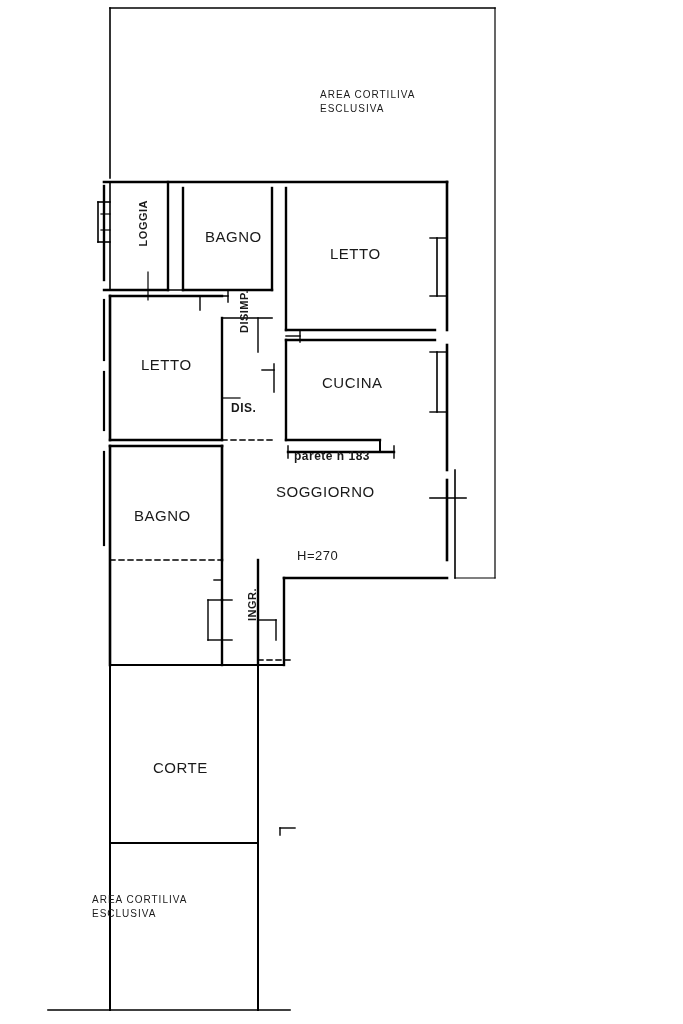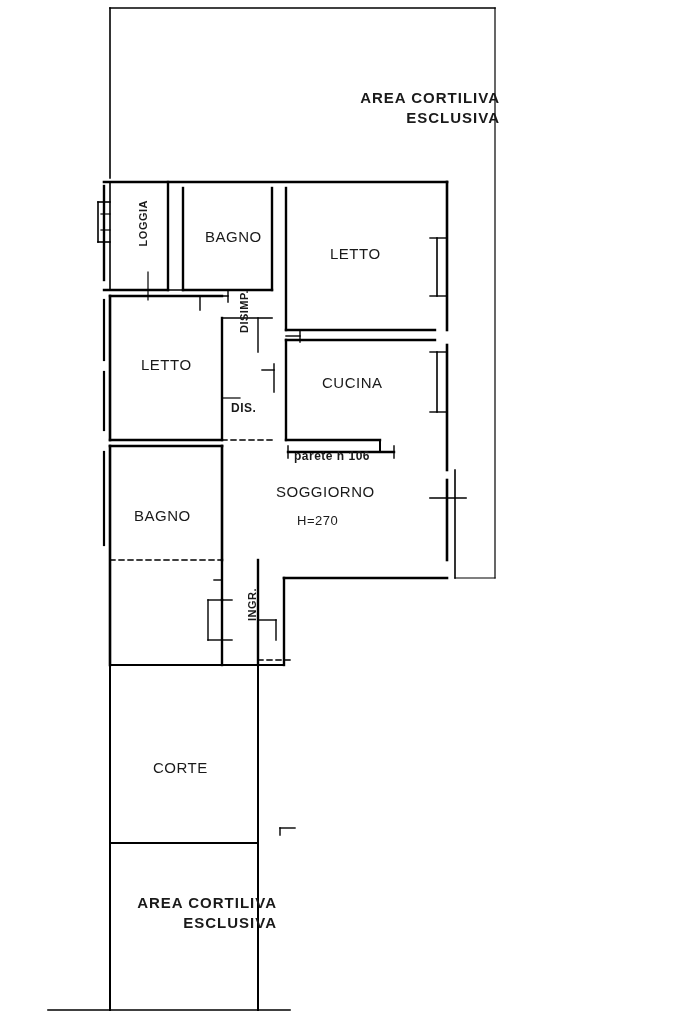--- a/index.html
+++ b/index.html
@@ -27,39 +27,40 @@
     color: #1a1a1a;
     white-space: pre;
     letter-spacing: 0.5px;
     line-height: 1.35;
   }
   .room-label {
     font-size: 15px;
     font-weight: normal;
   }
   .area-label {
-    font-size: 15px;
-    font-weight: bold;
-    text-align: right;
+    font-size: 10px;
+    font-weight: normal;
+    text-align: left;
     letter-spacing: 1px;
   }
   .small-label {
     font-size: 11px;
     font-weight: bold;
   }
   .tiny-label {
     font-size: 12px;
     font-weight: bold;
   }
   .note-label {
     font-size: 12px;
     font-weight: bold;
   }
   .height-label {
     font-size: 13px;
+    margin-top: 35px;
   }
   .vert {
     writing-mode: vertical-rl;
     transform: rotate(180deg);
     transform-origin: center;
   }
 </style>
 </head>
 <body>
 
@@ -200,21 +201,21 @@
   <div class="label room-label" style="left:330px; top:244px;">LETTO</div>
 
   <div class="label small-label vert" style="left:237px; top:290px;">DISIMP.</div>
 
   <div class="label room-label" style="left:141px; top:355px;">LETTO</div>
 
   <div class="label room-label" style="left:322px; top:373px;">CUCINA</div>
 
   <div class="label tiny-label" style="left:231px; top:400px;">DIS.</div>
 
-  <div class="label note-label" style="left:294px; top:448px;">parete h 106</div>
+  <div class="label note-label" style="left:294px; top:448px;">parete h 183</div>
 
   <div class="label room-label" style="left:134px; top:506px;">BAGNO</div>
 
   <div class="label room-label" style="left:276px; top:482px;">SOGGIORNO</div>
 
   <div class="label height-label" style="left:297px; top:512px;">H=270</div>
 
   <div class="label small-label vert" style="left:245px; top:588px;">INGR.</div>
 
   <div class="label room-label" style="left:153px; top:758px;">CORTE</div>

